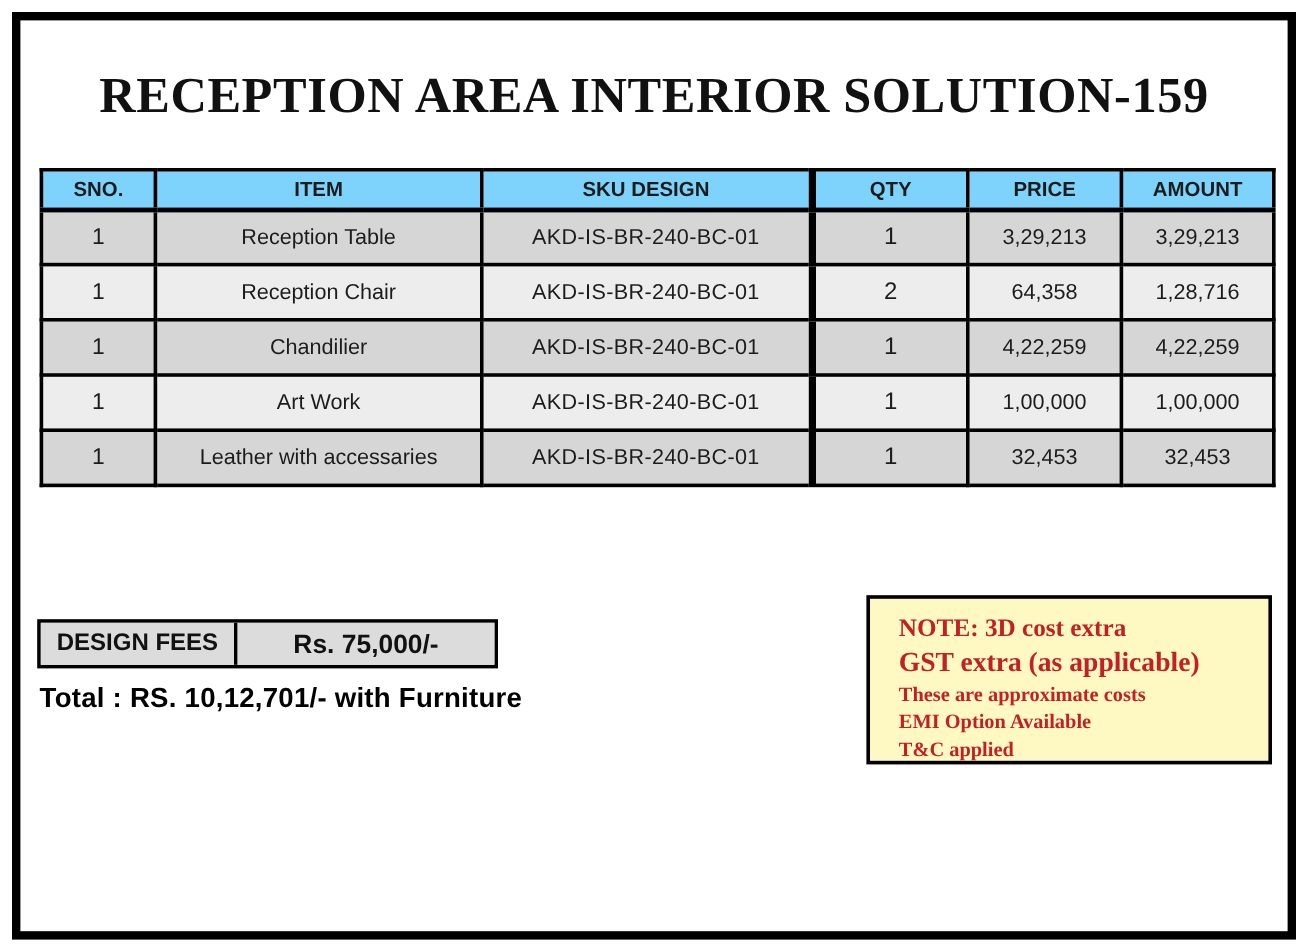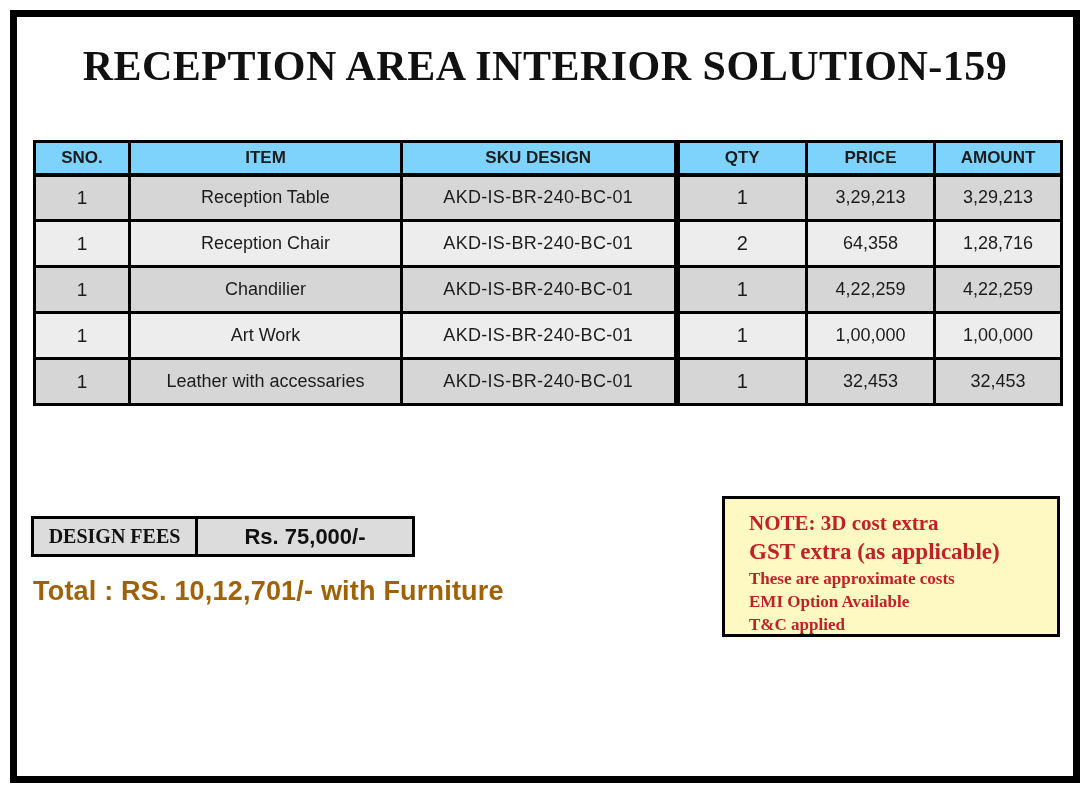--- a/index.html
+++ b/index.html
@@ -17,21 +17,21 @@
   .frame {
     position: absolute;
     left: 10px; top: 10px;
     width: 1070px; height: 773px;
     border: 7px solid #000000;
     background: #ffffff;
   }
 
   .title {
     position: absolute;
-    top: 42px; left: 0;
+    top: 56px; left: 0;
     width: 100%;
     text-align: center;
     font-family: "Liberation Serif", serif;
     font-weight: bold;
     font-size: 42px;
     letter-spacing: 0.5px;
     color: #111111;
   }
 
   table.items {
@@ -78,35 +78,33 @@
     align-items: center;
     justify-content: center;
     background: #dcdcdc;
     font-weight: bold;
     color: #111111;
   }
   .design-fees .label-cell {
     width: 164px;
     font-size: 20px;
     border-right: 3px solid #000000;
-    font-family: Liberation Serif, serif;
   }
   .design-fees .value-cell {
     width: 214px;
     font-size: 22px;
   }
 
   .total-line {
     position: absolute;
     left: 33px; top: 568px;
-    font-size: 27px;
-    font-weight: bold;
-    color: #a16207;
+    font-size: 23px;
+    font-weight: bold;
+    color: #000000;
     letter-spacing: 0.2px;
-    margin-top: 8px;
   }
 
   .note-box {
     position: absolute;
     left: 722px; top: 496px;
     width: 338px; height: 141px;
     border: 3px solid #000000;
     background: #fef9c3;
     padding: 11px 10px 0 24px;
     font-family: "Liberation Serif", serif;

